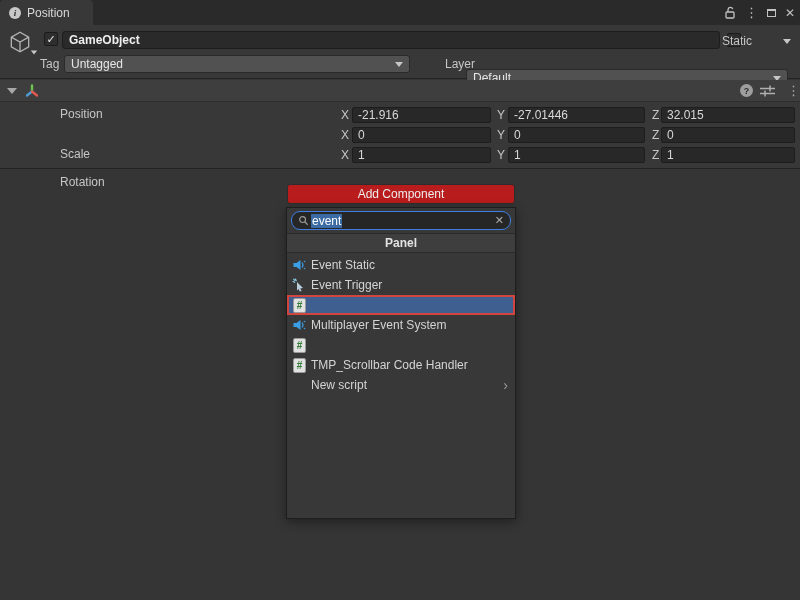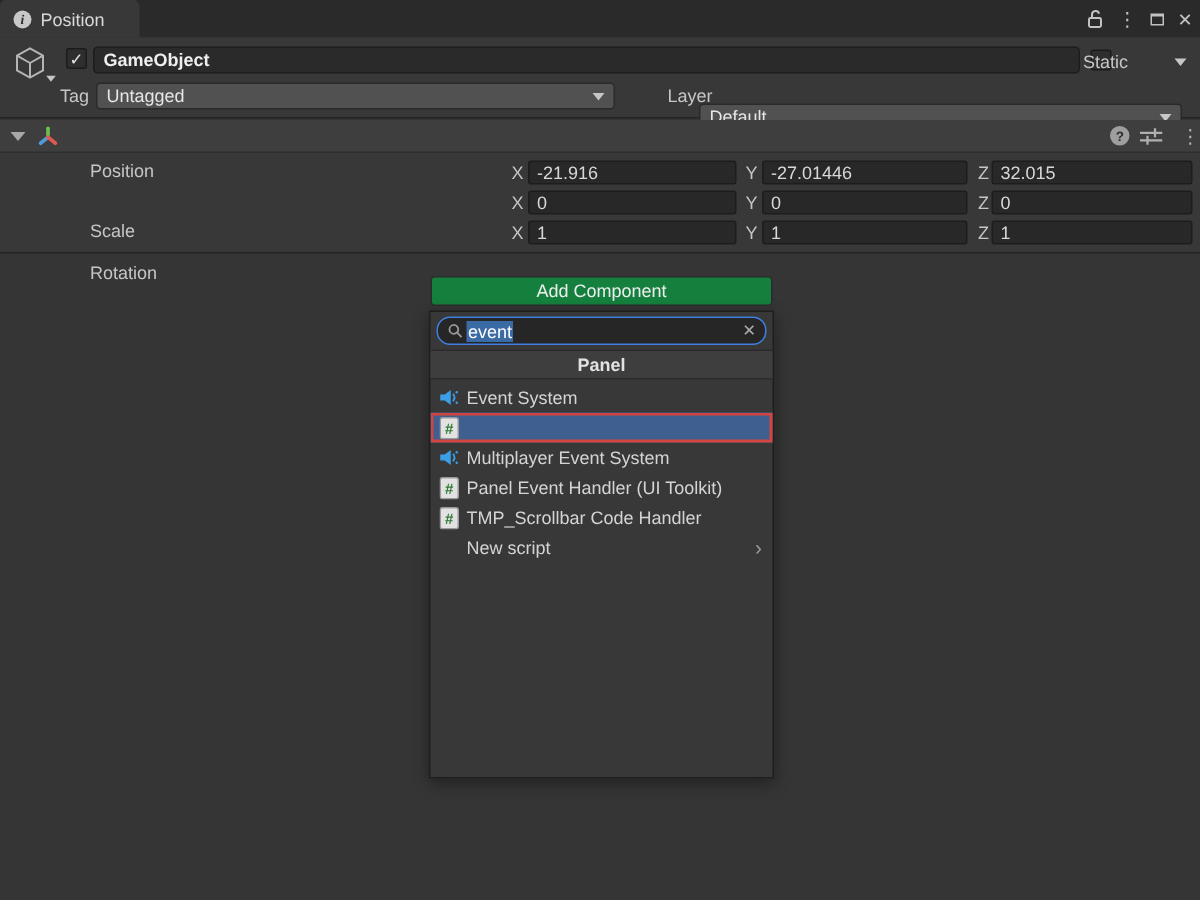--- a/index.html
+++ b/index.html
@@ -50,21 +50,21 @@
          font-size:9px; font-weight:bold; display:flex; align-items:center; justify-content:center; }
   .comp-body { position:absolute; top:102px; left:0; width:800px; height:67px; background:#383838;
          border-bottom:1px solid #232323; }
   .numfield { position:absolute; height:16px; background:#282828; border:1px solid #1D1D1D;
          border-radius:2px; color:#D8D8D8; font-family:"Liberation Sans", sans-serif;
          font-size:12px; padding:0 0 0 5px; outline:none; width:100%; }
   .axis { position:absolute; color:#C6C6C6; line-height:16px; }
 
   
   .addcomp-btn { position:absolute; left:287px; top:184px; width:228px; height:20px;
-         background:#15803d; border:1px solid #2D2D2D; border-radius:3px; color:#EDEDED;
+         background:#b91c1c; border:1px solid #2D2D2D; border-radius:3px; color:#EDEDED;
          display:flex; align-items:center; justify-content:center; }
   .popup { position:absolute; left:286px; top:207px; width:230px; height:312px;
          background:#383838; border:1px solid #1E1E1E; box-shadow:0 3px 10px rgba(0,0,0,0.4); }
   .searchbox { position:absolute; left:4px; top:3px; width:220px; height:19px; background:#262626;
          border:1px solid #3E7FE1; border-radius:9px; display:flex; align-items:center;
          padding:0 6px; gap:2px; }
   .sel-text { background:#3A6BA5; color:#FFFFFF; padding:0 1px; }
   .clearx { margin-left:auto; color:#ABABAB; font-size:11px; }
   .pop-header { position:absolute; left:0; top:25px; width:228px; height:20px; background:#3E3E3E;
          border-top:1px solid #2A2A2A; border-bottom:1px solid #2A2A2A; display:flex;
@@ -214,21 +214,34 @@
   <div class="pop-list">
     <div class="item">
       <span class="ic">
         <svg width="14" height="14" viewBox="0 0 14 14">
             <path fill="#3B9FE8" d="M1.5 5 L4.5 5 L8.5 2 L8.5 12 L4.5 9 L1.5 9 Z"></path>
             <path stroke="#3B9FE8" fill="none" d="M10 4.5 Q12 7 10 9.5" stroke-width="1.2"></path>
             <circle cx="12.5" cy="3.5" r="0.8" fill="#3B9FE8"></circle>
             <circle cx="12.5" cy="10.5" r="0.8" fill="#3B9FE8"></circle>
           </svg>
       </span>
-      <span>Event System</span>
+      <span>Event Static</span>
+    </div>
+    <div class="item">
+      <span class="ic">
+        <svg width="14" height="14" viewBox="0 0 14 14">
+            <path fill="#B9CCD9" d="M5 4 L11 10 L8.2 10.4 L9.6 13 L7.8 13.6 L6.5 11 L5 12.5 Z"></path>
+            <g stroke="#8FD6F2" stroke-width="1.1" stroke-linecap="round">
+              <path d="M3.5 1 L4.2 2.8"></path>
+              <path d="M1 3.5 L2.8 4.2"></path>
+              <path d="M1.6 1.2 L2.9 2.5"></path>
+            </g>
+          </svg>
+      </span>
+      <span>Event Trigger</span>
     </div>
     <div class="item selected">
       <span class="ic">
         <svg width="13" height="15" viewBox="0 0 13 15">
             <rect x="0.5" y="0.5" width="12" height="14" rx="1.5" fill="#E2E2E2" stroke="#9A9A9A"></rect>
             <text x="6.5" y="11" font-size="10" font-weight="bold" fill="#2F7A35" text-anchor="middle">#</text>
           </svg>
       </span>
     </div>
     <div class="item">
@@ -242,21 +255,20 @@
       </span>
       <span>Multiplayer Event System</span>
     </div>
     <div class="item">
       <span class="ic">
         <svg width="13" height="15" viewBox="0 0 13 15">
             <rect x="0.5" y="0.5" width="12" height="14" rx="1.5" fill="#E2E2E2" stroke="#9A9A9A"></rect>
             <text x="6.5" y="11" font-size="10" font-weight="bold" fill="#2F7A35" text-anchor="middle">#</text>
           </svg>
       </span>
-      <span>Panel Event Handler (UI Toolkit)</span>
     </div>
     <div class="item">
       <span class="ic">
         <svg width="13" height="15" viewBox="0 0 13 15">
             <rect x="0.5" y="0.5" width="12" height="14" rx="1.5" fill="#E2E2E2" stroke="#9A9A9A"></rect>
             <text x="6.5" y="11" font-size="10" font-weight="bold" fill="#2F7A35" text-anchor="middle">#</text>
           </svg>
       </span>
       <span>TMP_Scrollbar Code Handler</span>
     </div>

